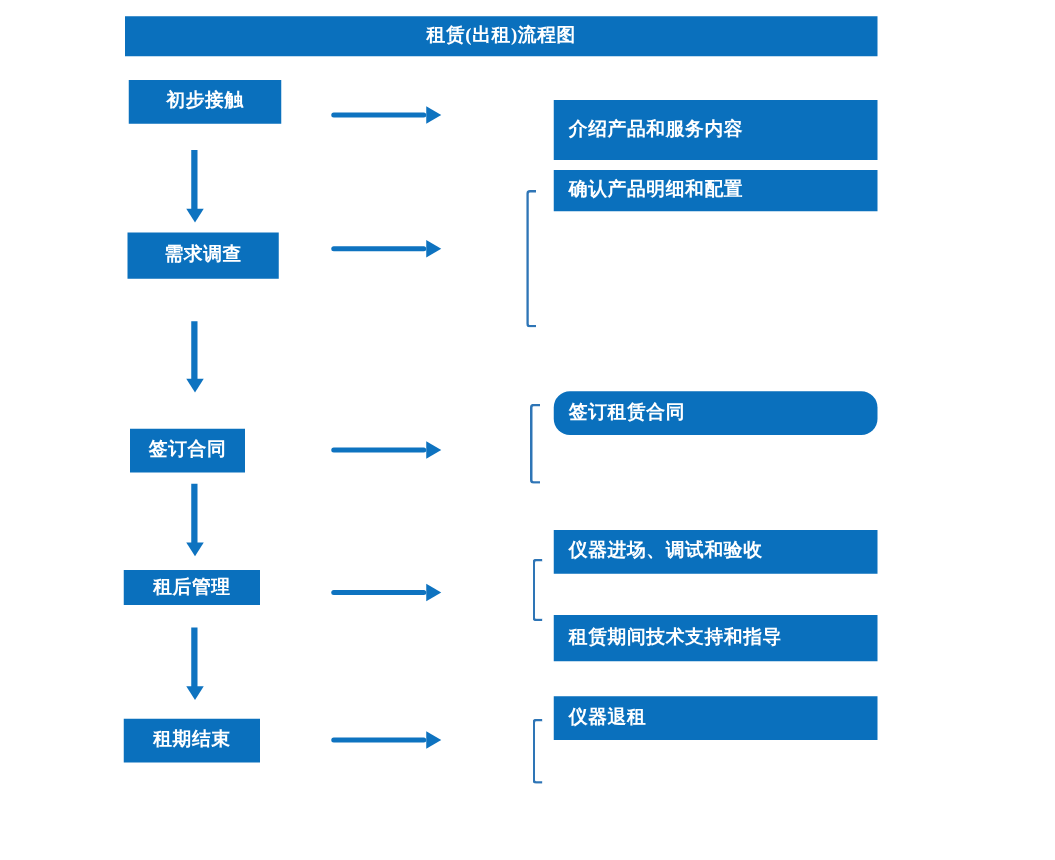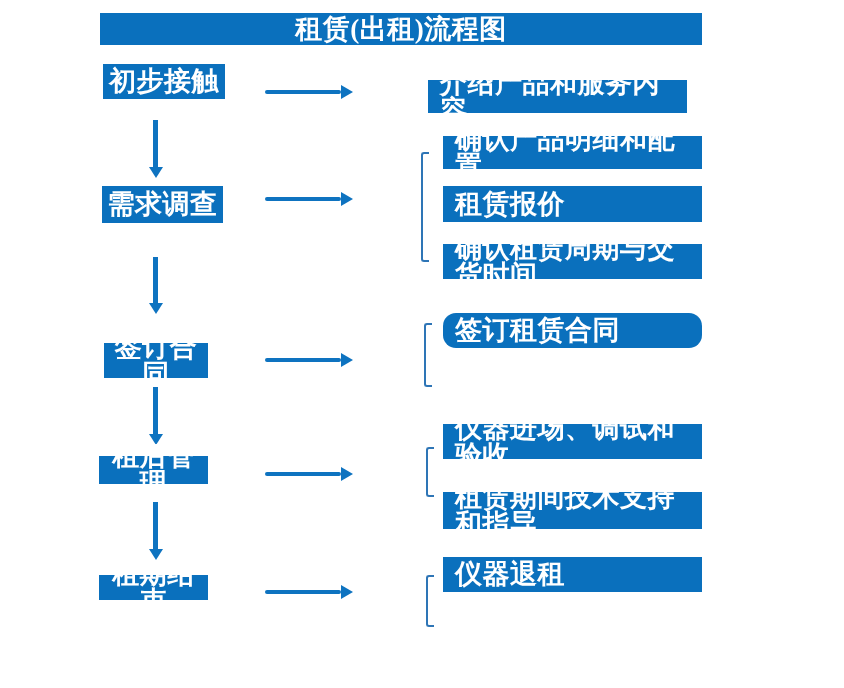--- a/index.html
+++ b/index.html
@@ -5,21 +5,21 @@
   html,body{margin:0;padding:0;background:#ffffff;}
   .canvas{
     position:relative;width:844px;height:688px;background:#ffffff;overflow:hidden;
     font-family:"Liberation Serif","DejaVu Serif",serif;
   }
   .blue-box{
     position:absolute;
     background:var(--box-blue,#0a70bd);
     color:#ffffff;
     font-weight:bold;
-    font-size:27px;
+    font-size:15px;
     display:flex;align-items:center;
     box-sizing:border-box;
     letter-spacing:0.5px;
     line-height:1;
   }
   .title-bar{justify-content:center;text-align:center;}
   .stage{justify-content:center;text-align:center;}
   .detail{justify-content:flex-start;padding-left:12px;}
   .h-line{position:absolute;height:4px;background:var(--arrow-blue,#0e73c0);border-radius:2px;}
   .h-head{
@@ -44,54 +44,52 @@
 </head>
 <body>
 
 <div class="canvas">
 
   <div class="blue-box title-bar" style="left:100px;top:13px;width:602px;height:32px;">租赁(出租)流程图</div>
 
   <div class="blue-box stage" style="left:103px;top:64px;width:122px;height:35px;text-align:center;">初步接触</div>
   <div class="h-line" style="left:265px;top:90px;width:76px;"></div>
   <div class="h-head" style="left:341px;top:85px;"></div>
-  <div class="blue-box detail" style="left:428px;top:80px;width:259px;height:33px;">介绍产品和服务内容</div>
+  <div class="blue-box detail" style="left:443px;top:80px;width:259px;height:48px;">介绍产品和服务内容</div>
 
   <div class="v-line" style="left:153px;top:120px;height:48px;"></div>
   <div class="v-head" style="left:149px;top:167px;"></div>
 
   <div class="blue-box stage" style="left:102px;top:186px;width:121px;height:37px;">需求调查</div>
   <div class="h-line" style="left:265px;top:197px;width:76px;"></div>
   <div class="h-head" style="left:341px;top:192px;"></div>
   <div class="bracket" style="left:421px;top:152px;height:110px;"></div>
   <div class="blue-box detail" style="left:443px;top:136px;width:259px;height:33px;">确认产品明细和配置</div>
-  <div class="blue-box detail" style="left:443px;top:186px;width:259px;height:36px;">租赁报价</div>
-  <div class="blue-box detail" style="left:443px;top:244px;width:259px;height:35px;">确认租赁周期与交货时间</div>
 
   <div class="v-line" style="left:153px;top:257px;height:47px;"></div>
   <div class="v-head" style="left:149px;top:303px;"></div>
 
-  <div class="blue-box stage" style="left:104px;top:343px;width:104px;height:35px;">签订合同</div>
+  <div class="blue-box stage" style="left:104px;top:343px;width:92px;height:35px;">签订合同</div>
   <div class="h-line" style="left:265px;top:358px;width:76px;"></div>
   <div class="h-head" style="left:341px;top:353px;"></div>
   <div class="bracket" style="left:424px;top:323px;height:64px;"></div>
   <div class="blue-box detail" style="left:443px;top:313px;width:259px;height:35px;border-radius:13px;">签订租赁合同</div>
 
   <div class="v-line" style="left:153px;top:387px;height:48px;"></div>
   <div class="v-head" style="left:149px;top:434px;"></div>
 
   <div class="blue-box stage" style="left:99px;top:456px;width:109px;height:28px;">租后管理</div>
   <div class="h-line" style="left:265px;top:472px;width:76px;"></div>
   <div class="h-head" style="left:341px;top:467px;"></div>
   <div class="bracket" style="left:426px;top:447px;height:50px;"></div>
   <div class="blue-box detail" style="left:443px;top:492px;width:259px;height:37px;">租赁期间技术支持和指导</div>
   <div class="blue-box detail" style="left:443px;top:424px;width:259px;height:35px;">仪器进场、调试和验收</div>
 
   <div class="v-line" style="left:153px;top:502px;height:48px;"></div>
   <div class="v-head" style="left:149px;top:549px;"></div>
 
-  <div class="blue-box stage" style="left:99px;top:575px;width:109px;height:25px;">租期结束</div>
+  <div class="blue-box stage" style="left:99px;top:575px;width:109px;height:35px;">租期结束</div>
   <div class="h-line" style="left:265px;top:590px;width:76px;"></div>
   <div class="h-head" style="left:341px;top:585px;"></div>
   <div class="bracket" style="left:426px;top:575px;height:52px;"></div>
   <div class="blue-box detail" style="left:443px;top:557px;width:259px;height:35px;">仪器退租</div>
 
 </div>
 
 </body></html>

